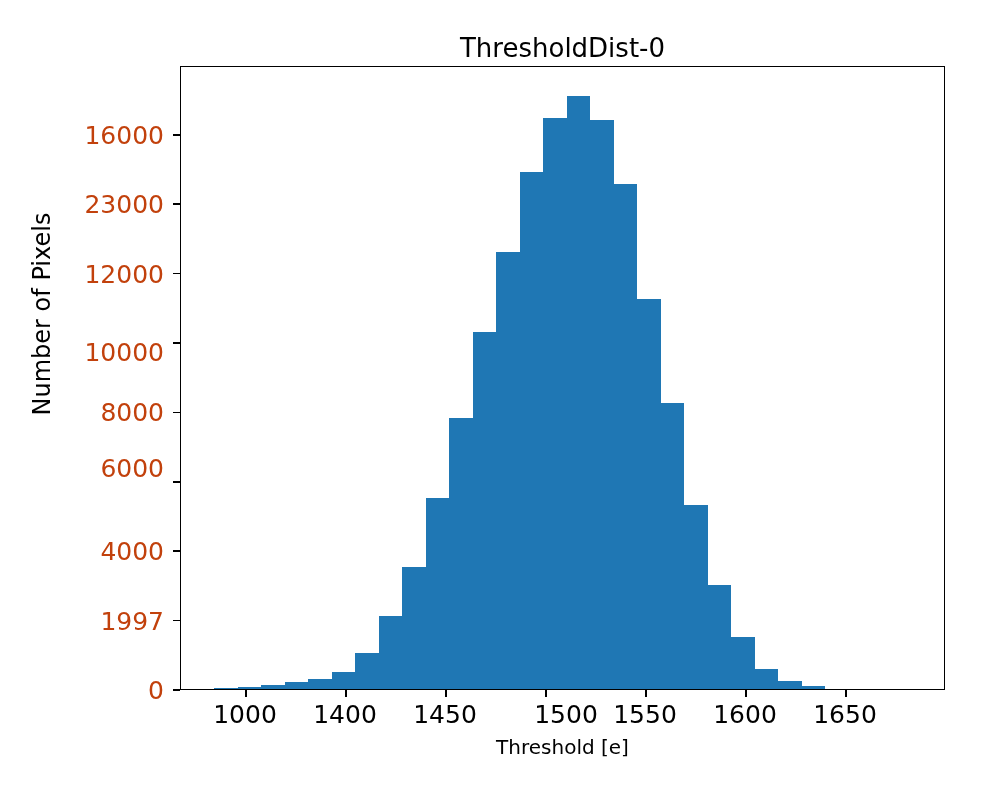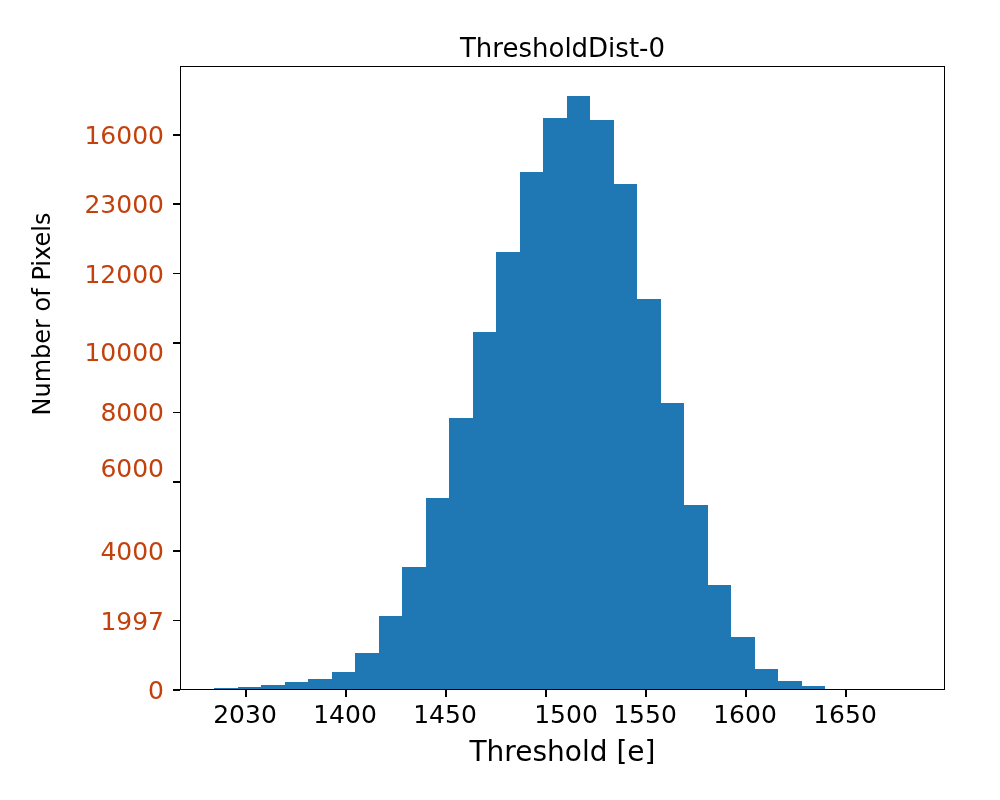--- a/index.html
+++ b/index.html
@@ -104,21 +104,21 @@
     height: 800px;
   }
 
   
   #xlabel {
     position: absolute;
     left: 180px;
     top: 735px;
     width: 765px;
     text-align: center;
-    font-size: 28px;
+    font-size: 20px;
     color: #000000;
     white-space: nowrap;
   }
   #ylabel {
     position: absolute;
     left: -118px;
     top: 300px;
     width: 320px;
     text-align: center;
     font-size: 24px;
@@ -161,21 +161,21 @@
         <div class="hist-bar" style="left: 526.5px; width: 23.5px; height: 104.081px; background: rgb(31, 119, 180);"></div>
         <div class="hist-bar" style="left: 550px; width: 23.5px; height: 52.0405px; background: rgb(31, 119, 180);"></div>
         <div class="hist-bar" style="left: 573.5px; width: 23.5px; height: 20.1223px; background: rgb(31, 119, 180);"></div>
         <div class="hist-bar" style="left: 597px; width: 23.5px; height: 8.32648px; background: rgb(31, 119, 180);"></div>
         <div class="hist-bar" style="left: 620.5px; width: 23.5px; height: 3.12243px; background: rgb(31, 119, 180);"></div>
       </div>
   </div>
 
   <div id="xticks-layer">
       <div class="xtick-mark" style="left: 245px;"></div>
-      <div class="xtick-label" style="left: 185px;">2030</div>
+      <div class="xtick-label" style="left: 185px;">1000</div>
       <div class="xtick-mark" style="left: 345px;"></div>
       <div class="xtick-label" style="left: 285px;">1400</div>
       <div class="xtick-mark" style="left: 445px;"></div>
       <div class="xtick-label" style="left: 385px;">1450</div>
       <div class="xtick-mark" style="left: 545px;"></div>
       <div class="xtick-label" style="left: 506px;">1500</div>
       <div class="xtick-mark" style="left: 645px;"></div>
       <div class="xtick-label" style="left: 585px;">1550</div>
       <div class="xtick-mark" style="left: 745px;"></div>
       <div class="xtick-label" style="left: 685px;">1600</div>

